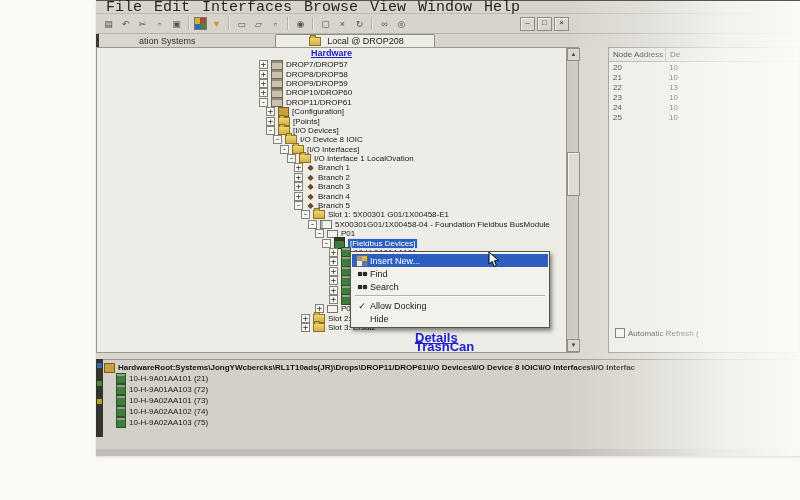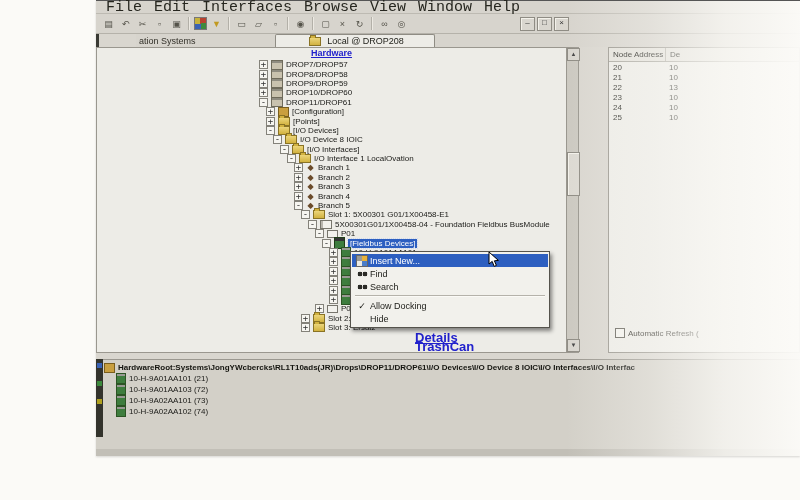--- a/index.html
+++ b/index.html
@@ -340,20 +340,24 @@
           <span>10-H-9A01AA103 (72)</span>
         </div>
         <div class="wp-item">
           <span class="ti ti-device"></span>
           <span>10-H-9A02AA101 (73)</span>
         </div>
         <div class="wp-item">
           <span class="ti ti-device"></span>
           <span>10-H-9A02AA102 (74)</span>
         </div>
+        <div class="wp-item">
+          <span class="ti ti-device"></span>
+          <span>10-H-9A02AA103 (75)</span>
+        </div>
       </div>
   </div>
   <div class="wstrip">
     <span class="wdot" style="top:4px;background:#3a62b5;"></span>
     <span class="wdot" style="top:22px;background:#3d8a3d;"></span>
     <span class="wdot" style="top:40px;background:#b0a11f;"></span>
   </div>
 
   <div class="bstrip"></div>
 

